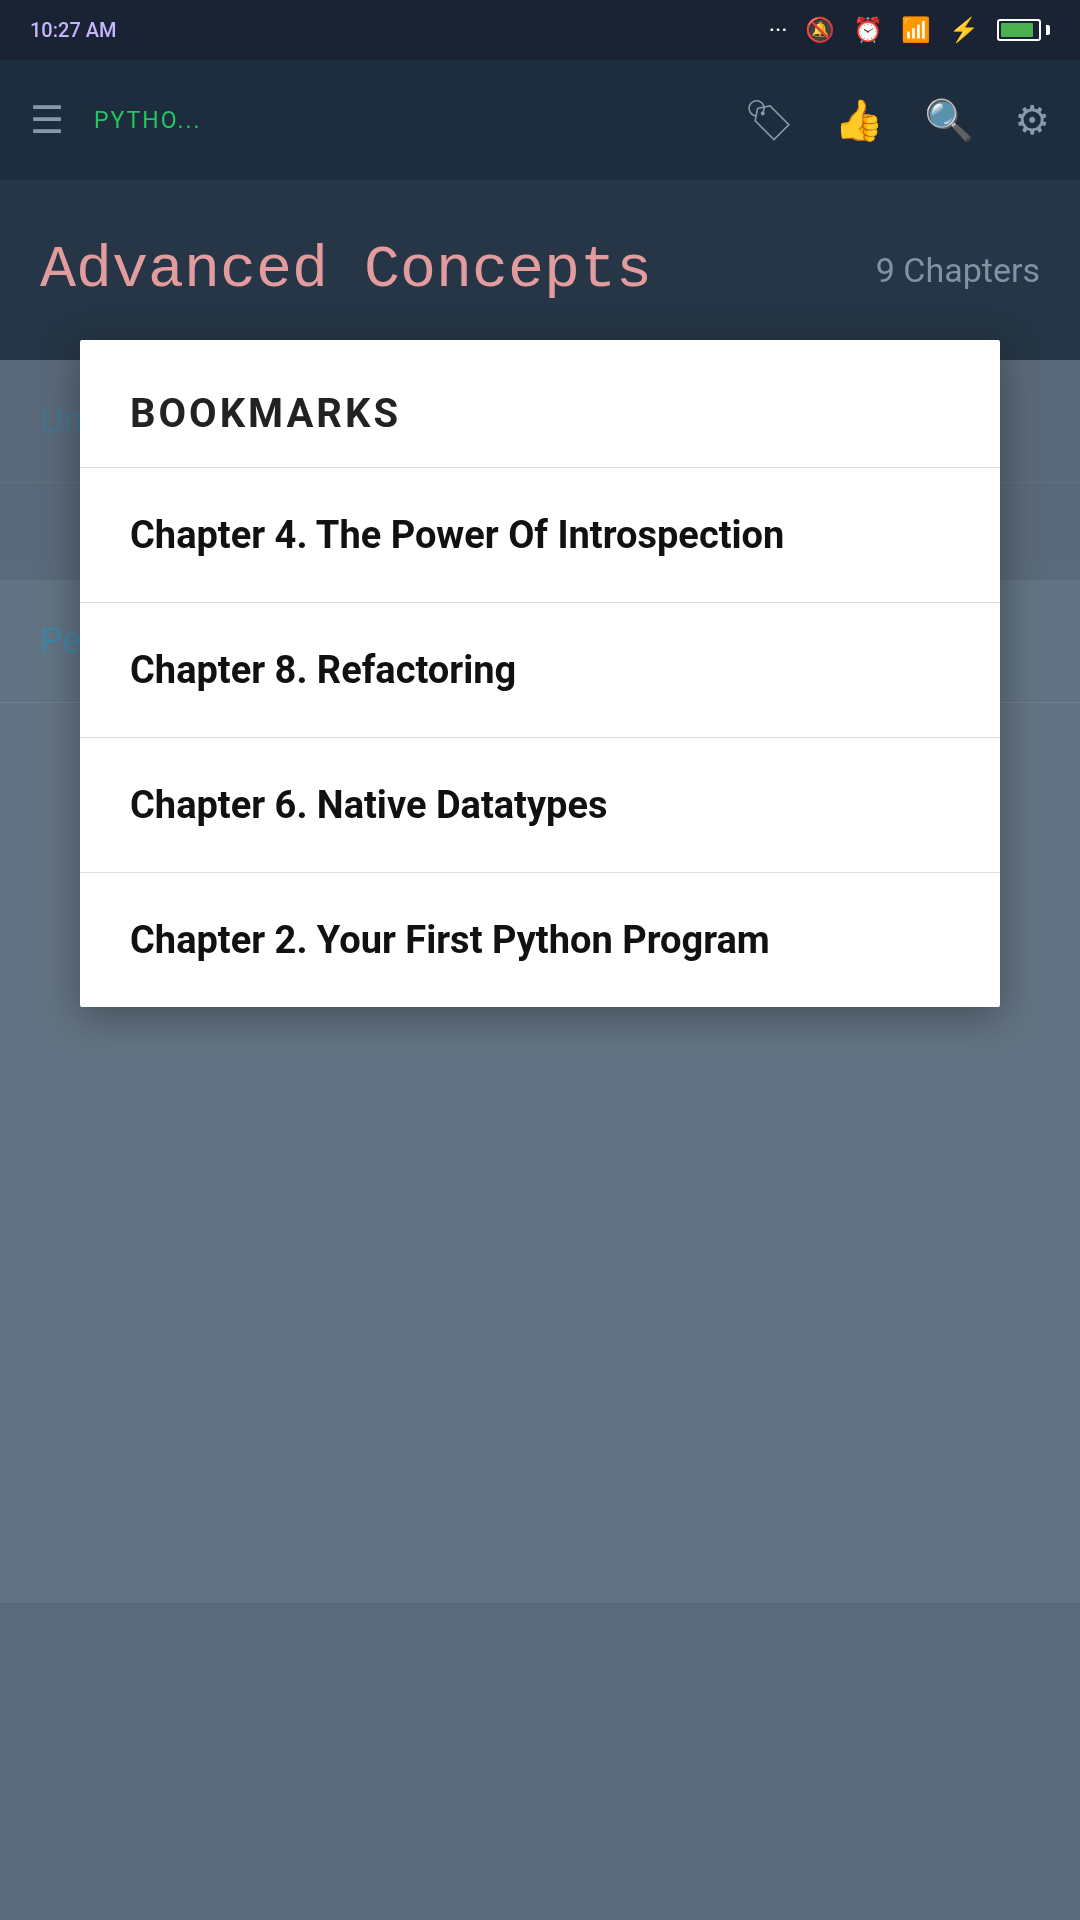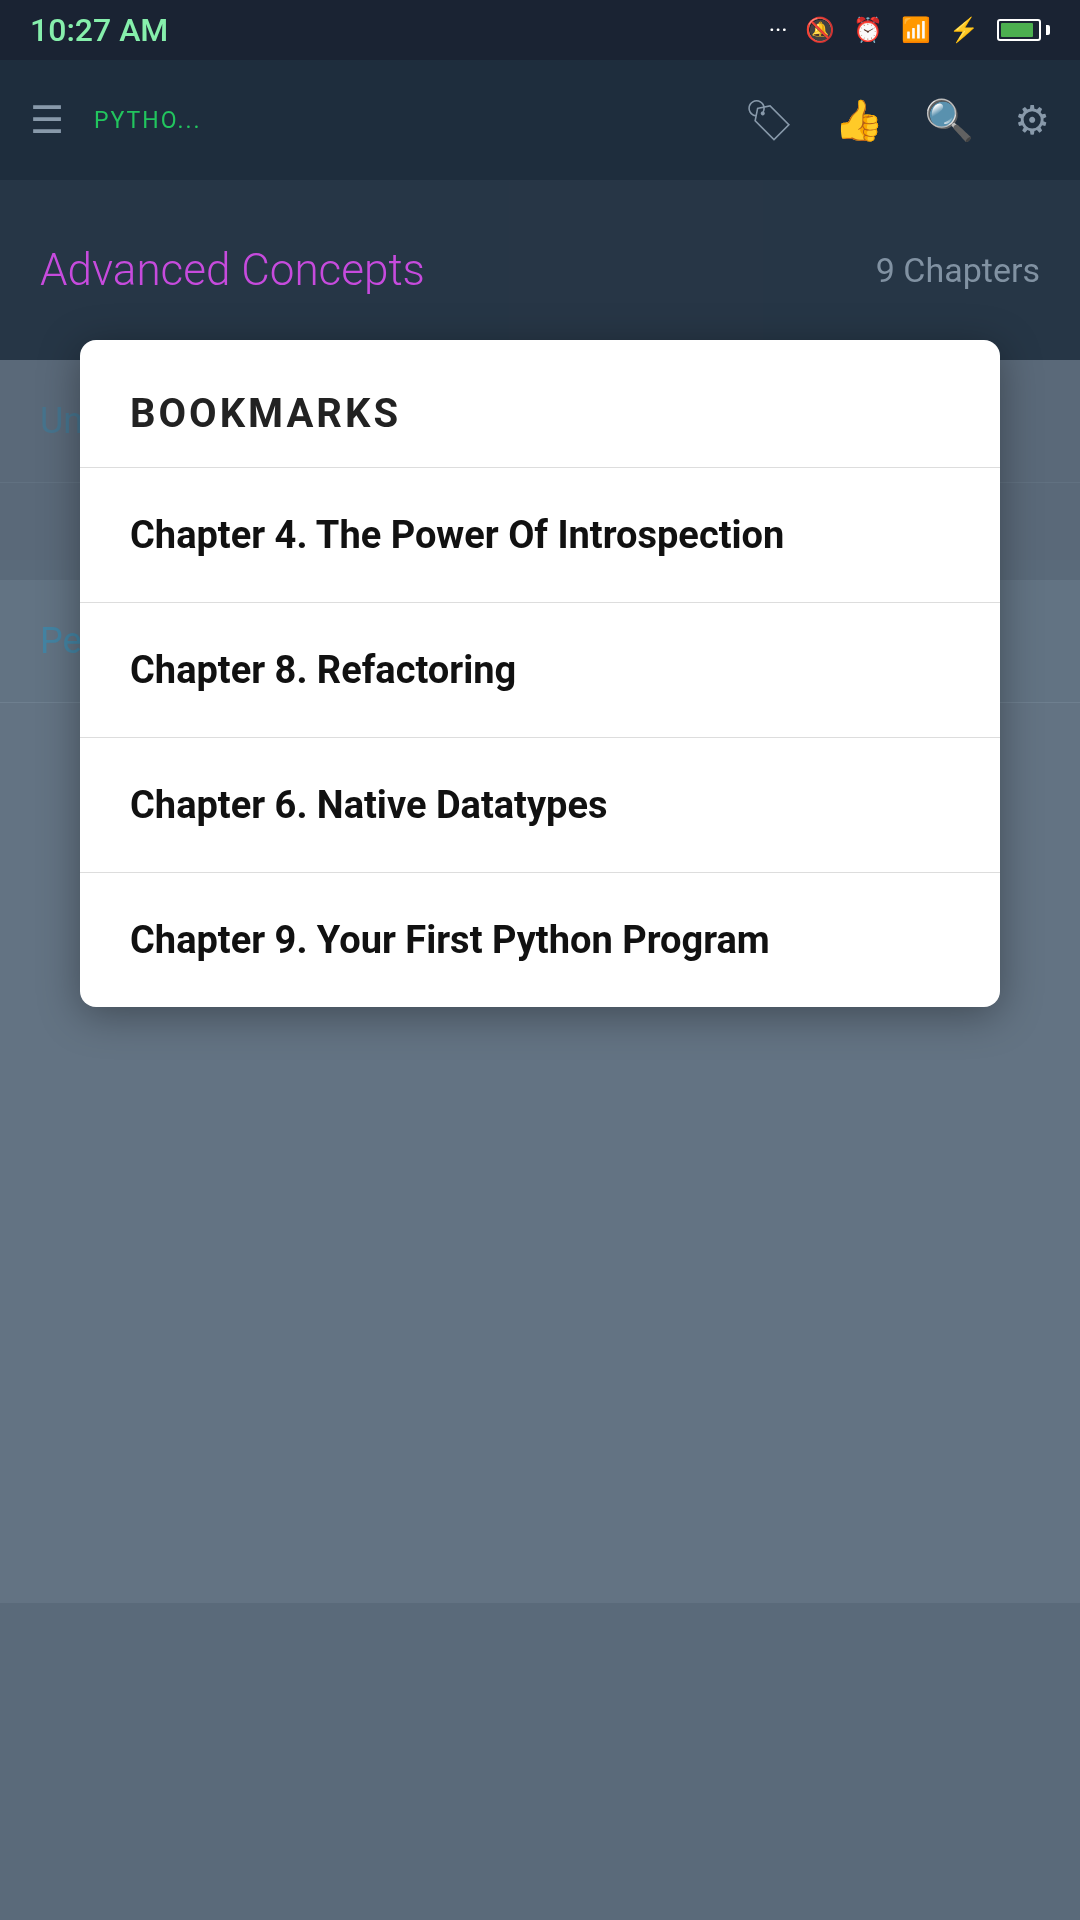--- a/index.html
+++ b/index.html
@@ -18,22 +18,22 @@
     .status-bar {
       width: 100%;
       height: 60px;
       background: #1a2333;
       display: flex;
       align-items: center;
       justify-content: space-between;
       padding: 0 30px;
     }
     .status-time {
-      color: #86efac;
-      font-size: 32px;
+      color: #c4b5fd;
+      font-size: 20px;
       font-weight: 500;
     }
     .status-icons {
       display: flex;
       align-items: center;
       gap: 18px;
     }
     .status-icon {
       color: #fff;
       font-size: 24px;
@@ -105,23 +105,24 @@
       width: 100%;
       height: 180px;
       background: #1e2d3d;
       display: flex;
       align-items: center;
       padding: 0 40px;
       justify-content: space-between;
       opacity: 0.85;
     }
     .section-title {
-      color: #d946ef;
-      font-size: 44px;
+      color: #fca5a5;
+      font-size: 60px;
       font-weight: 300;
+      font-family: Liberation Mono, monospace;
     }
     .section-chapters {
       color: #8899aa;
       font-size: 34px;
     }
 
     
     .bg-content {
       width: 100%;
       background: #667788;
@@ -149,21 +150,21 @@
       z-index: 10;
     }
 
     
     .bookmarks-modal {
       position: absolute;
       top: 340px;
       left: 80px;
       width: 920px;
       background: #ffffff;
-      border-radius: 16px;
+      border-radius: 2px;
       z-index: 20;
       overflow: hidden;
       box-shadow: 0 8px 40px rgba(0,0,0,0.35);
     }
     .bookmarks-header {
       padding: 50px 50px 30px 50px;
     }
     .bookmarks-title {
       font-size: 40px;
       font-weight: 700;
@@ -246,21 +247,21 @@
   <div class="bookmark-item">
     <span class="bookmark-item-text">Chapter 4. The Power Of Introspection</span>
   </div>
   <div class="bookmark-item">
     <span class="bookmark-item-text">Chapter 8. Refactoring</span>
   </div>
   <div class="bookmark-item">
     <span class="bookmark-item-text">Chapter 6. Native Datatypes</span>
   </div>
   <div class="bookmark-item">
-    <span class="bookmark-item-text">Chapter 9. Your First Python Program</span>
+    <span class="bookmark-item-text">Chapter 2. Your First Python Program</span>
   </div>
 </div>
 
 <div class="bottom-content" style="margin-top: 20px; position: relative; z-index: 5; opacity: 0.7;">
   <div class="bottom-chapter-item">
     <span class="bottom-chapter-title">Performance Tuning</span>
   </div>
 </div>
 
 <div style="width:100%; background:#667788; height: 900px; position: relative; z-index: 4; opacity: 0.7;"></div>

